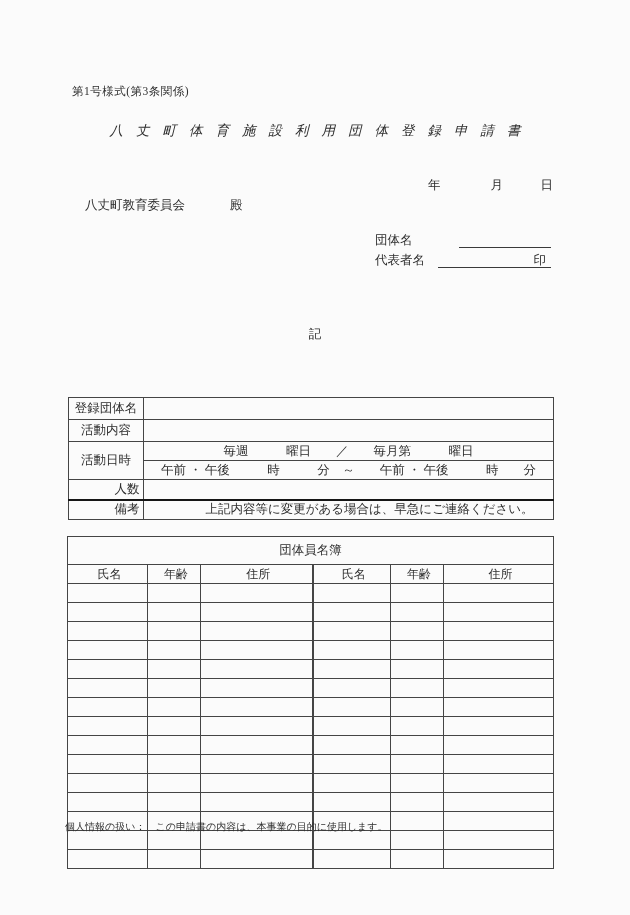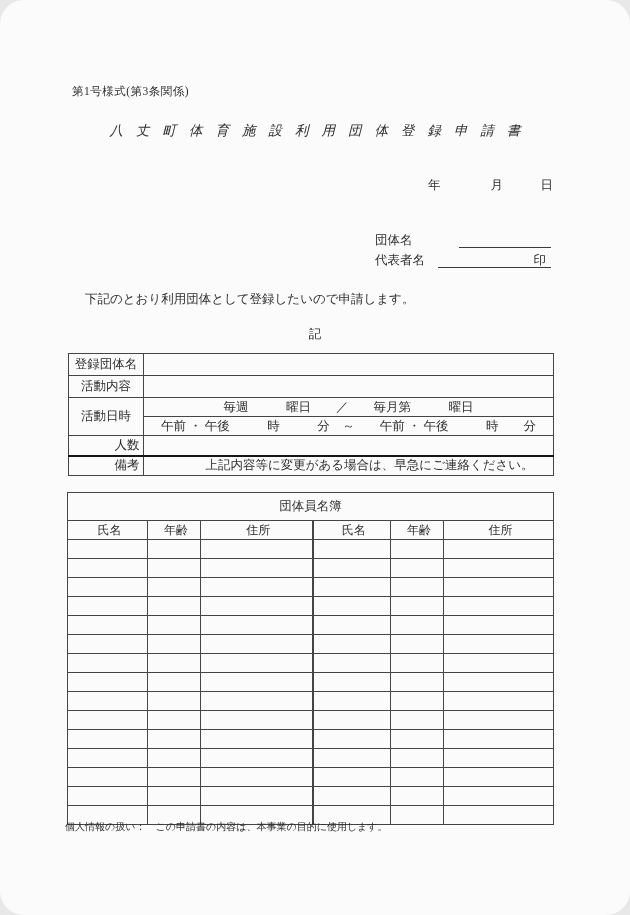--- a/index.html
+++ b/index.html
@@ -4,21 +4,20 @@
 <style>
   * { margin:0; padding:0; box-sizing:border-box; }
   html,body { background:#e8e8e8; }
   .page {
     position:relative;
     width:630px; height:915px;
     background:#fbfbfb;
     font-family:"Liberation Serif","DejaVu Serif",serif;
     color:#2e2e2e;
     overflow:hidden;
-    border-radius:24px;
   }
   .abs { position:absolute; }
   .form-number { left:72px; top:84px; font-size:11.5px; letter-spacing:0.5px; }
   .doc-title {
     left:0; right:0; top:122px;
     text-align:center; font-size:13.5px;
     letter-spacing:13px; padding-left:13px;
     white-space:nowrap;
     font-style:italic;
   }
@@ -32,21 +31,21 @@
     border-bottom:1px solid #3a3a3a;
     font-size:12.5px; line-height:15px; text-align:right;
   }
   .group-row { left:375px; top:233px; width:176px;gap:36px; }
   .group-row .fill { margin-left:10px; }
   .rep-row { left:375px; top:253px; width:176px;gap:13px; }
   .rep-row .fill { margin-left:0; padding-right:5px; }
   .statement { left:85px; top:291px; font-size:12.5px; }
   .record-marker { left:0; right:0; top:326px; text-align:center; font-size:12.5px; }
 
-  table { border-collapse:collapse; table-layout:fixed; }
+  table { border-collapse:collapse; table-layout:fixed;margin-top:44px; }
   td, th { border:1px solid #454545; font-weight:normal; font-size:12.5px; padding:0; }
 
   .app-table { left:68px; top:353px; width:486px; }
   .app-table .lblcell { width:75px; text-align:center; }
   .app-table td { height:22px; }
   .app-table .sub { height:19px; }
   .app-table .mid-row td { height:20px;padding-left:42px; }
   .app-table .center { text-align:center; white-space:nowrap;font-family:Liberation Serif, serif; }
   .app-table .thickline td { border-bottom:2.5px solid #161616; }
 
@@ -62,32 +61,34 @@
 <body>
 
 <div class="page">
 
   <div class="abs form-number">第1号様式(第3条関係)</div>
 
   <div class="abs doc-title">八丈町体育施設利用団体登録申請書</div>
 
   <div class="abs date-line">年　　　　月　　　日</div>
 
+  <div class="abs addressee-line">
+    <span>八丈町教育委員会</span><span class="honorific">殿</span>
+  </div>
 
   <div class="abs sign-row group-row">
     <span class="lbl">団体名</span>
     <span class="fill"></span>
   </div>
 
   <div class="abs sign-row rep-row">
     <span class="lbl">代表者名</span>
     <span class="fill"><span>印</span></span>
   </div>
 
-  <div class="abs statement">下記のとおり利用団体として登録したいので申請します。</div>
 
   <div class="abs record-marker">記</div>
 
   <table class="abs app-table">
     <colgroup>
         <col style="width:75px">
         <col>
       </colgroup>
     <tbody>
         <tr>

